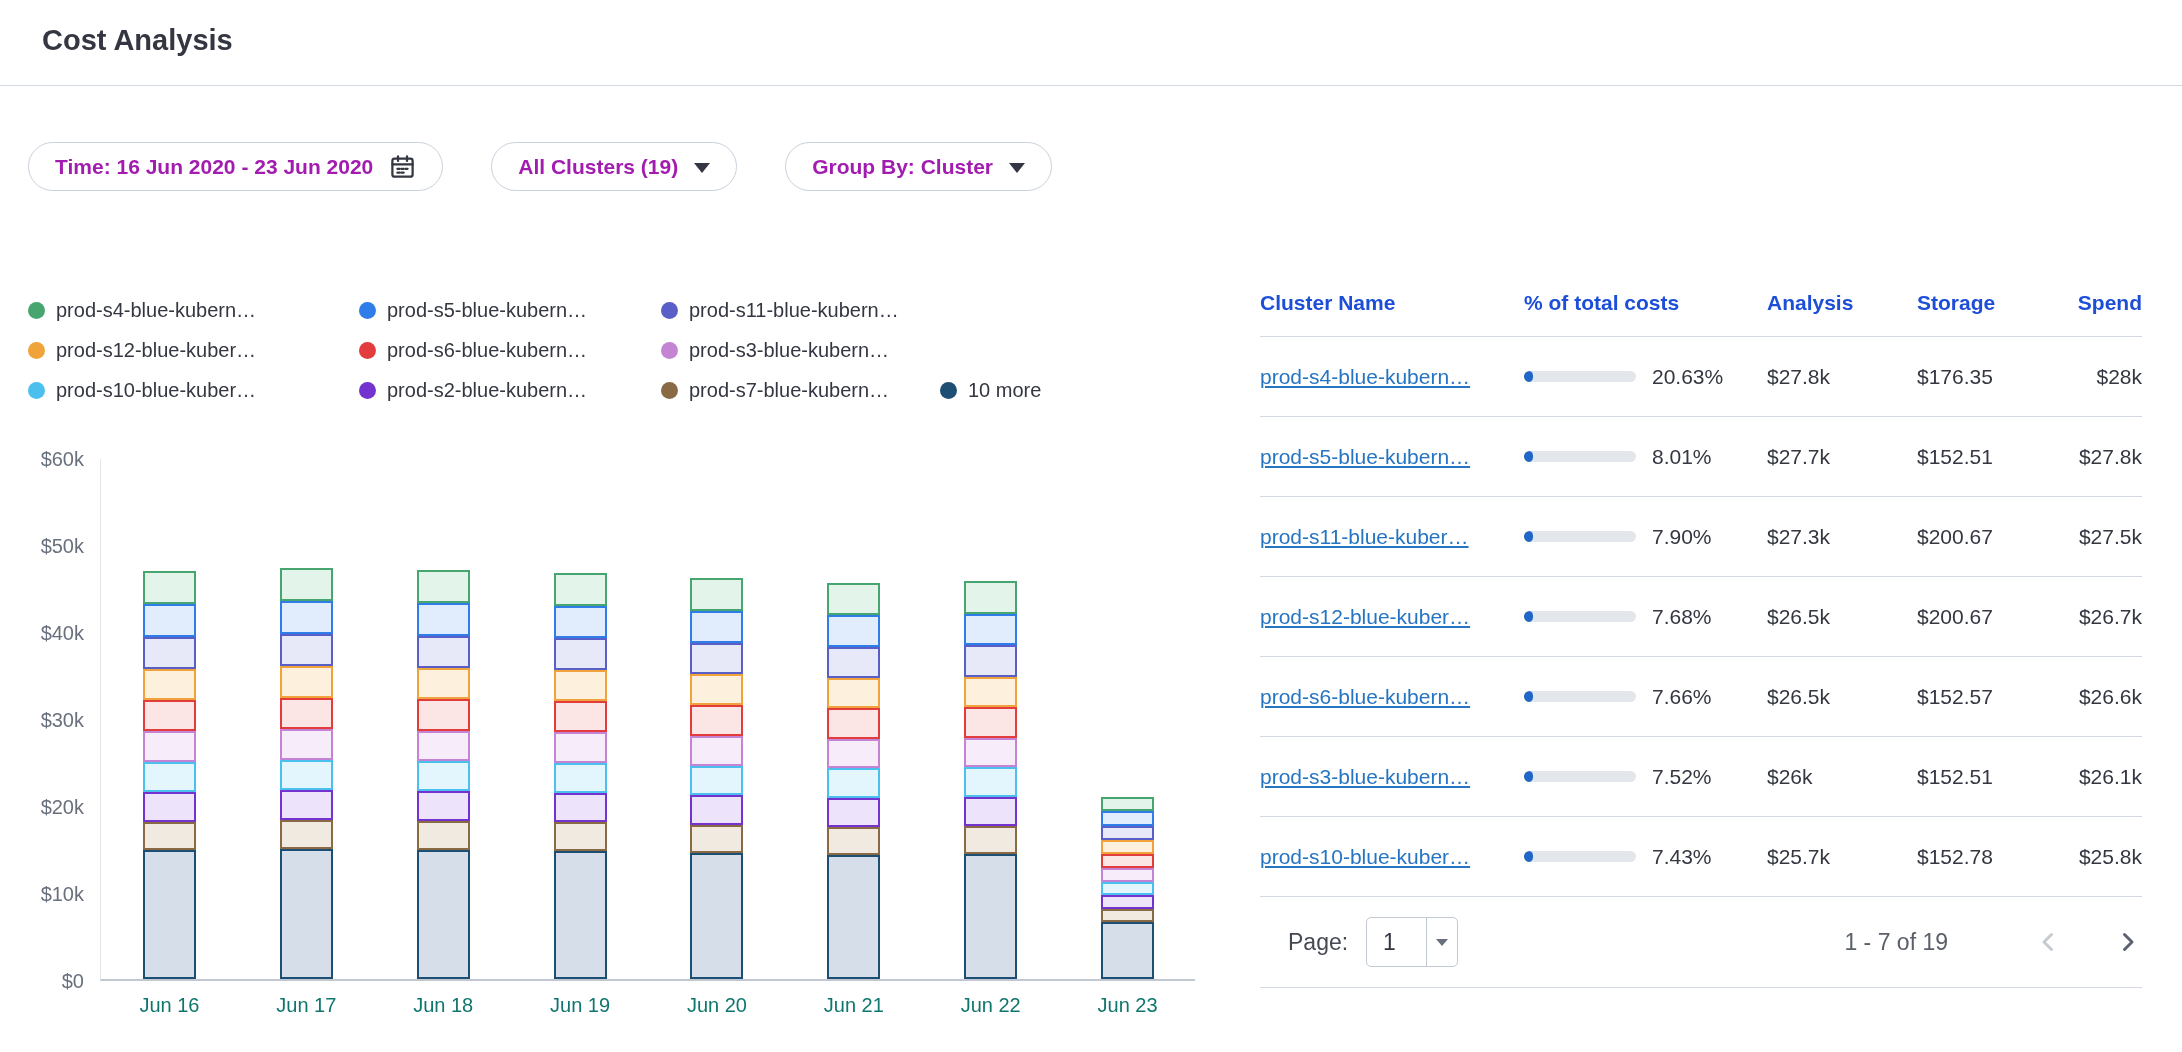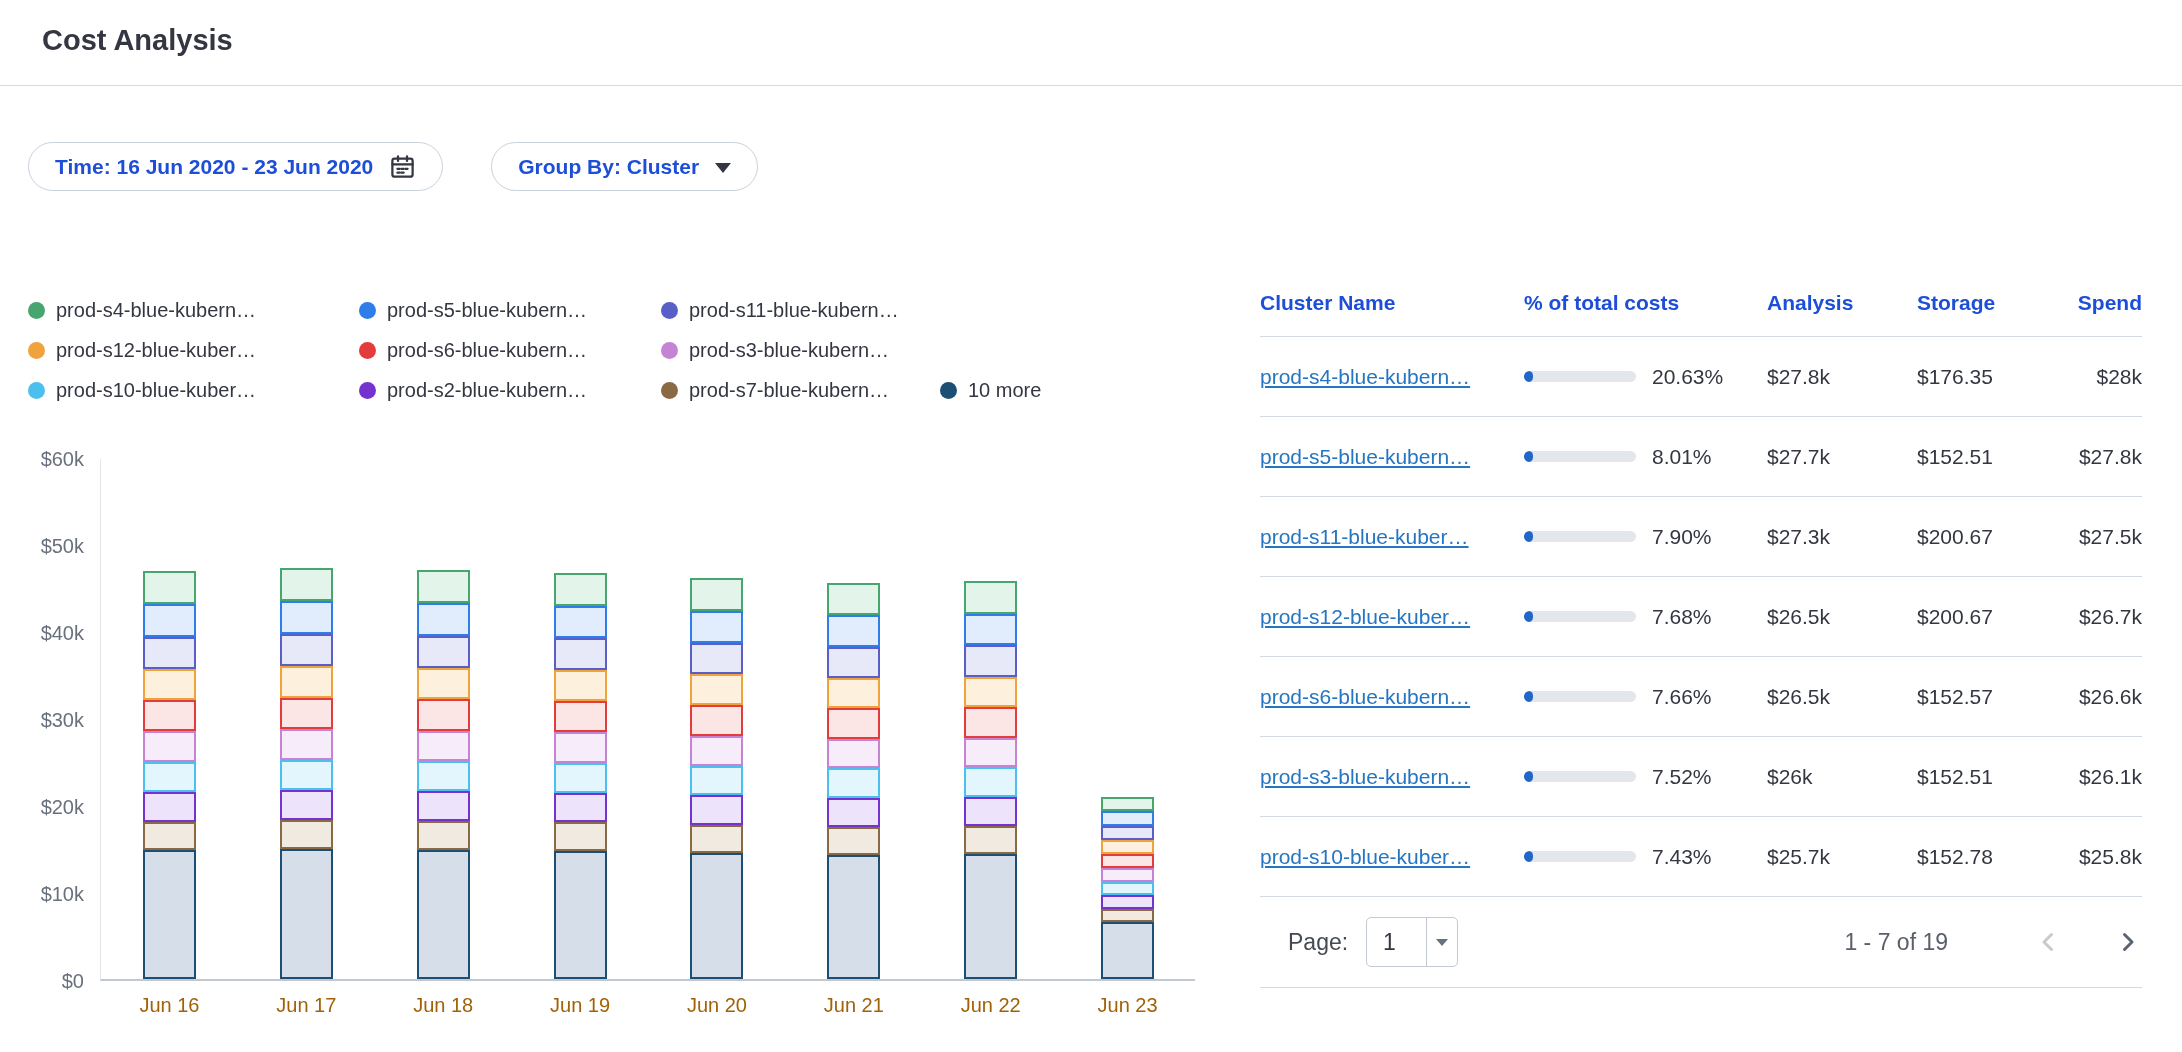--- a/index.html
+++ b/index.html
@@ -8,40 +8,40 @@
   .app { position:relative; width:2182px; height:1052px; }
 
   
   .header { position:absolute; top:0; left:0; width:100%; height:86px; border-bottom:1px solid #d3dae6; }
   .page-title { position:absolute; left:42px; top:24px; font-size:29px; font-weight:600; color:#343741; }
 
   
   .filters { position:absolute; top:142px; left:28px; display:flex; gap:48px; }
   .pill { height:49px; background:#fff; border:1px solid #c9d1dc; border-radius:26px;
     display:flex; align-items:center; gap:16px; padding:0 26px; font-size:21px; font-weight:700;
-    color:#1d4ed8; cursor:pointer; font-family:inherit; }
+    color:#a21caf; cursor:pointer; font-family:inherit; }
   .chev { width:0; height:0; border-left:8px solid transparent; border-right:8px solid transparent;
     border-top:10px solid #343741; margin-top:3px; }
   .chev.small { border-left-width:6px; border-right-width:6px; border-top-width:7px; border-top-color:#69707d; margin:0; }
 
   
   .legend { position:absolute; left:28px; top:290px; }
   .legend-row { display:flex; align-items:center; height:40px; }
   .legend-item { display:flex; align-items:center; gap:11px; font-size:20px; color:#343741; cursor:pointer; }
   .legend-item .dot { width:17px; height:17px; border-radius:50%; flex:0 0 auto; }
 
   
   .chart-wrap { position:absolute; left:28px; top:459px; display:flex; }
   .y-axis { position:relative; width:72px; height:522px; }
   .ytick { position:absolute; right:16px; font-size:20px; color:#69707d; line-height:24px; }
   .plot { position:relative; width:1095px; height:522px; border-bottom:2px solid #c2c8d2; border-left:1px solid #e2e5ea; }
   .bar { position:absolute; bottom:0; width:53px; display:flex; flex-direction:column-reverse; }
   .seg { width:100%; border:2px solid; flex:0 0 auto; }
   .x-axis { position:absolute; left:28px; top:994px; width:1220px; height:32px; }
-  .xtick { position:absolute; transform:translateX(-50%); font-size:20px; color:#a16207; }
+  .xtick { position:absolute; transform:translateX(-50%); font-size:20px; color:#0f766e; }
 
   
   .table-section { position:absolute; left:1260px; top:270px; right:40px; }
   .tgrid { display:grid; grid-template-columns:264px 243px 150px 148px 1fr; align-items:center; }
   .thead { height:67px; font-size:21px; font-weight:600; color:#1d4ed8; border-bottom:1px solid #d3dae6; }
   .thead .c4 { text-align:right; }
   .trow { height:80px; border-bottom:1px solid #d3dae6; font-size:21px; }
   .cluster-link { color:#2575c2; text-decoration:underline; cursor:pointer; white-space:nowrap; overflow:hidden; }
   .pct-cell { display:flex; align-items:center; gap:16px; }
   .pct-track { width:112px; height:11px; background:#e3e6ea; border-radius:6px; overflow:hidden; }
@@ -85,20 +85,24 @@
         <line x1="8" y1="3" x2="8" y2="7"></line>
         <line x1="16" y1="3" x2="16" y2="7"></line>
         <line x1="7.5" y1="14" x2="9.5" y2="14"></line>
           <line x1="11" y1="14" x2="13" y2="14"></line>
           <line x1="14.5" y1="14" x2="16.5" y2="14"></line>
         <line x1="7.5" y1="17.5" x2="9.5" y2="17.5"></line>
           <line x1="11" y1="17.5" x2="13" y2="17.5"></line>
       </svg>
     </button>
     <button class="pill">
+      <span>All Clusters (19)</span>
+      <span class="chev"></span>
+    </button>
+    <button class="pill">
       <span>Group By: Cluster</span>
       <span class="chev"></span>
     </button>
   </div>
 
   <div class="legend" id="legend">
       <div class="legend-row">
         <div class="legend-item" style="width: 331px;">
           <span class="dot" style="background: rgb(71, 165, 111);"></span>
           <span>prod-s4-blue-kubern…</span>

